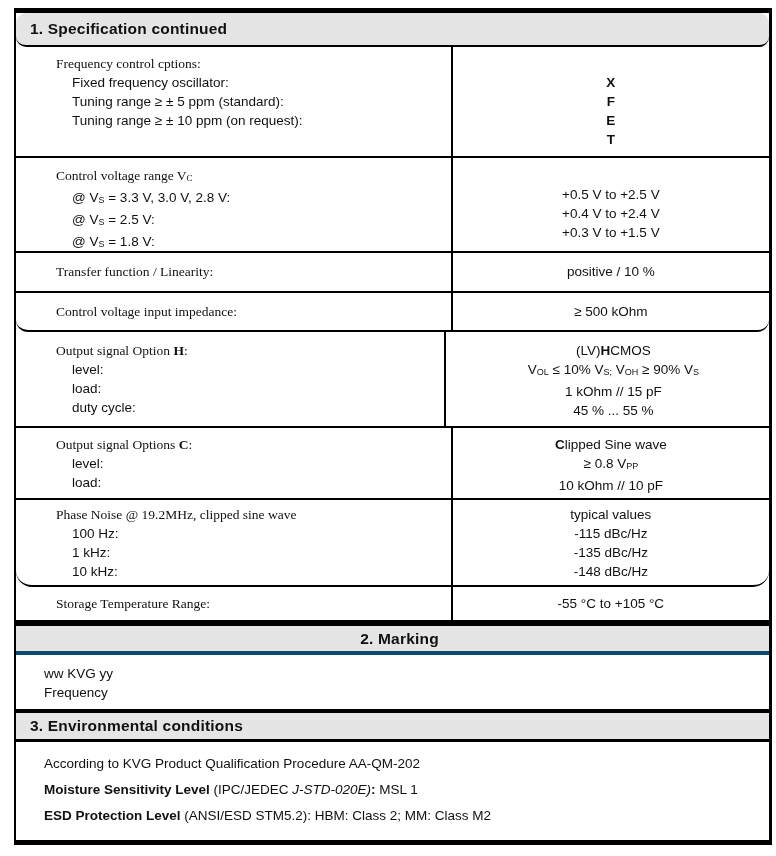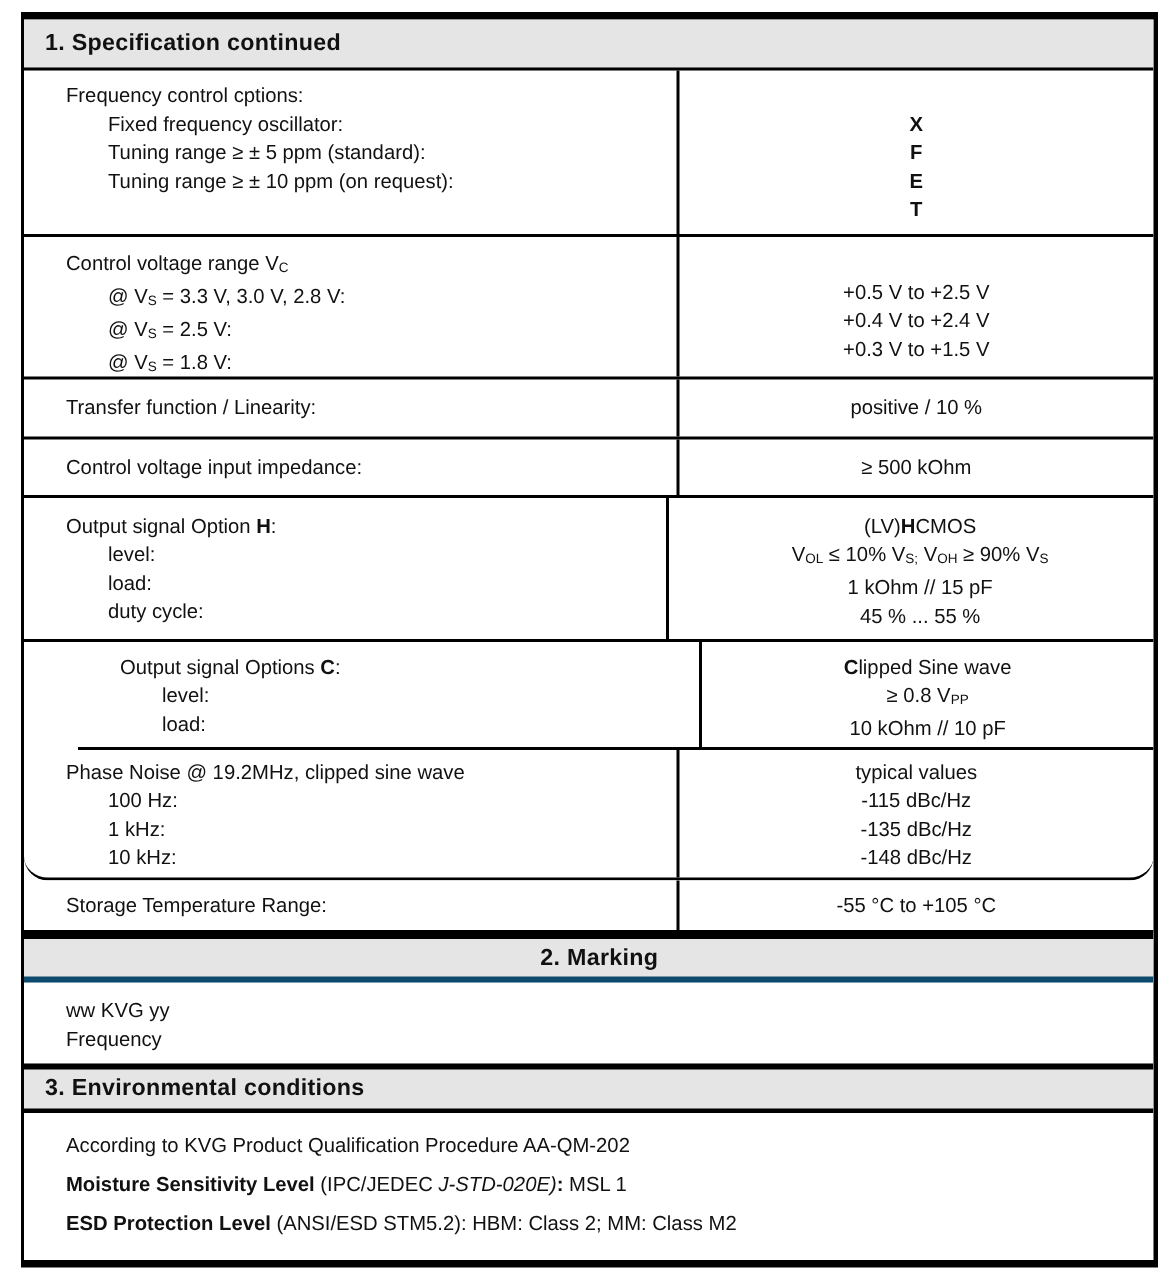--- a/index.html
+++ b/index.html
@@ -17,42 +17,42 @@
     display:flex;flex-direction:column;overflow:hidden;
   }
   .secbar{
     background:#e5e5e5;border-bottom:2px solid #000;
     display:flex;align-items:center;flex:0 0 auto;
     box-sizing:border-box;
   }
   .secbar .sectitle{
     font-weight:700;font-size:15.5px;padding-left:14px;letter-spacing:.2px;
   }
-  .bar1{height:34px;}
+  .bar1{height:34px;border-radius:10px;}
   .bar2{height:33px;border-top:4px solid #000;border-bottom:4px solid #0c4a6e;justify-content:center;}
   .bar3{height:33px;border-top:4px solid #000;border-bottom:3px solid #000;}
   .trow{
     display:flex;box-sizing:border-box;border-bottom:2px solid #000;flex:0 0 auto;
   }
   .trow:last-of-type{border-bottom:none;}
   .tleft{
     width:58%;box-sizing:border-box;border-right:2px solid #000;
   }
   .tright{
     width:42%;box-sizing:border-box;text-align:center;
   }
   .tline{line-height:19px;min-height:19px;white-space:pre-wrap;}
-  .ind1{padding-left:28px;}
+  .ind1{padding-left:40px;font-family:Liberation Serif, serif;}
   .ind2{padding-left:56px;}
   .r-freq{height:111px;}   .r-freq .tleft,.r-freq .tright{padding-top:7px;}
   .r-cv{height:95px;}      .r-cv .tleft,.r-cv .tright{padding-top:8px;}
   .r-tf{height:40px;}      .r-tf .tleft,.r-tf .tright{padding-top:9px;}
-  .r-imp{height:39px;}     .r-imp .tleft,.r-imp .tright{padding-top:9px;}
+  .r-imp{height:39px;border-radius:12px;}     .r-imp .tleft,.r-imp .tright{padding-top:9px;}
   .r-opth{height:96px;gap:12px;}    .r-opth .tleft,.r-opth .tright{padding-top:9px;}
-  .r-optc{height:72px;margin-left:36px;}    .r-optc .tleft,.r-optc .tright{padding-top:7px;}
+  .r-optc{height:72px;}    .r-optc .tleft,.r-optc .tright{padding-top:7px;}
   .r-pn{height:87px;border-radius:16px;}      .r-pn .tleft,.r-pn .tright{padding-top:5px;}
   .r-st{height:35px;}      .r-st .tleft,.r-st .tright{padding-top:7px;}
   .plain{flex:0 0 auto;box-sizing:border-box;}
   .marking-content{height:54px;padding-top:9px;}
   .marking-content .tline{padding-left:28px;}
   .env-content{flex:1 1 auto;padding-top:12px;}
   .env-content .tline{padding-left:28px;margin-bottom:7px;}
   .sub{font-size:9px;vertical-align:-1px;}
 </style>
 </head>

